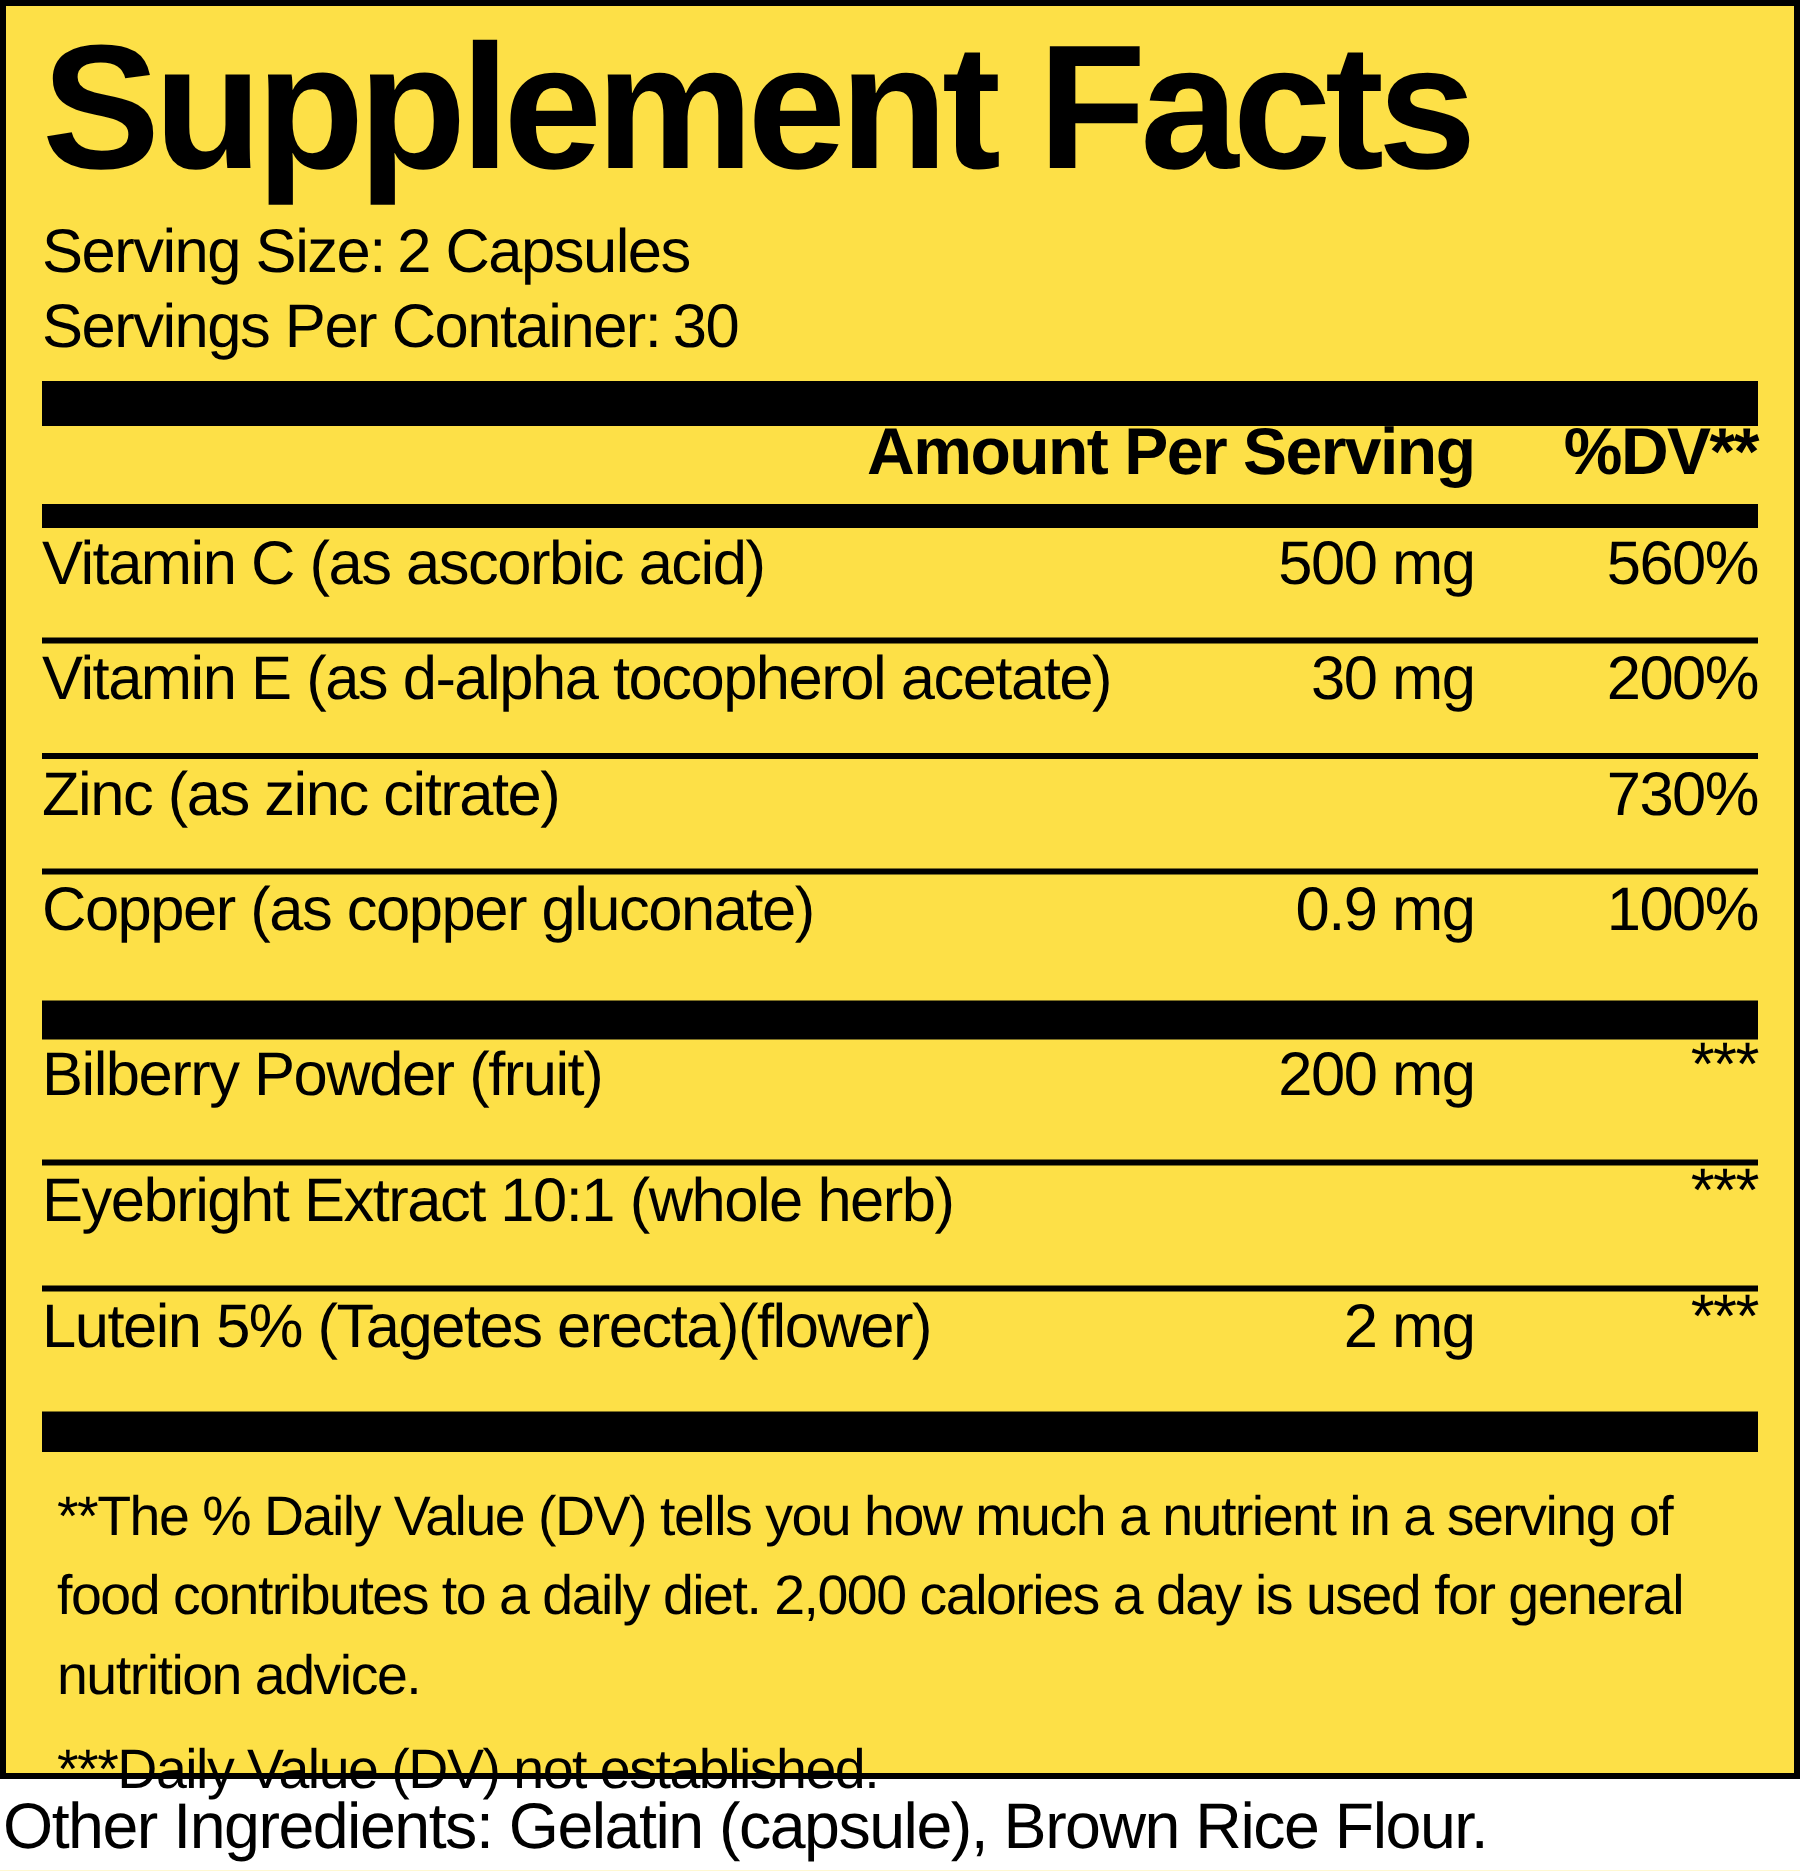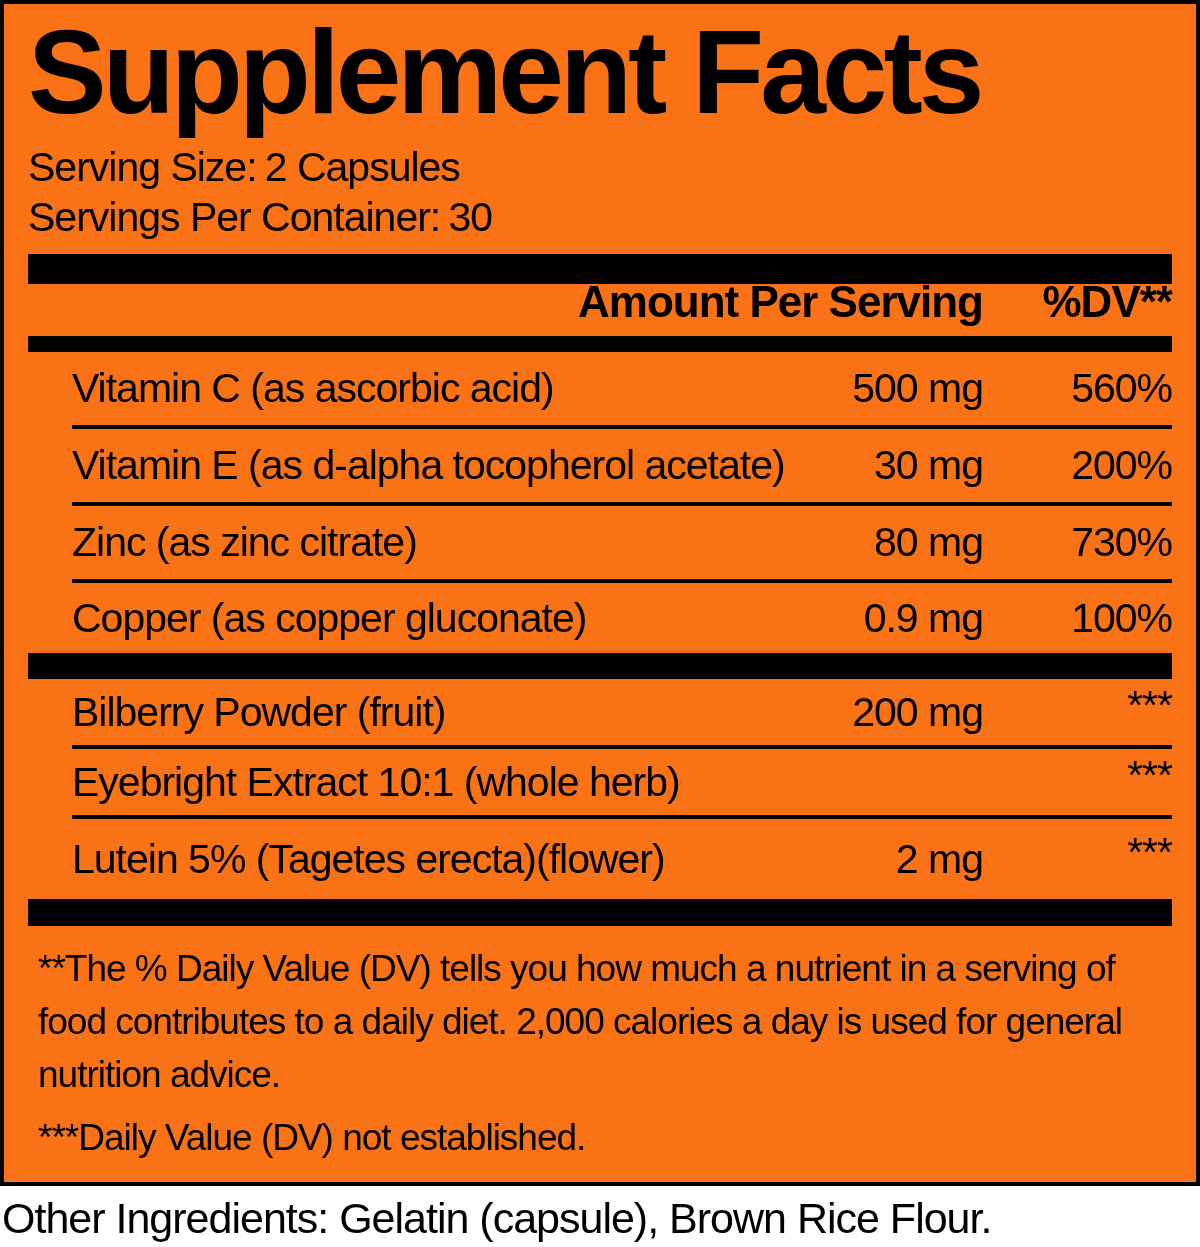--- a/index.html
+++ b/index.html
@@ -16,21 +16,21 @@
     overflow: hidden;
   }
   .label-box {
     position: absolute;
     left: 0;
     top: 0;
     width: 1200px;
     height: 1186px;
     border: 4px solid #000000;
     box-sizing: border-box;
-    background: #f97316;
+    background: #fde047;
   }
   .inner {
     padding: 0 24px;
   }
   .title {
     padding-top: 8px;
     font-size: 118px;
     line-height: 120px;
     font-weight: bold;
     letter-spacing: -4px;
@@ -70,30 +70,29 @@
   .hdr-amount {
     white-space: nowrap;
   }
   .hdr-dv {
     width: 189px;
     text-align: right;
     white-space: nowrap;
   }
   .n-row {
     display: flex;
-    align-items: center;
+    align-items: flex-start;
     height: 77px;
     box-sizing: border-box;
     border-bottom: 4px solid #000000;
     font-size: 41px;
     letter-spacing: -1px;
-    margin-left: 44px;
   }
   .n-row.no-border { border-bottom: none; }
-  .n-row.h78 { height: 70px; }
+  .n-row.h78 { height: 84px; }
   .n-row.h80 { height: 80px; }
   .col-name {
     flex: 1;
     white-space: nowrap;
   }
   .col-amount {
     width: 160px;
     text-align: right;
     white-space: nowrap;
   }
@@ -158,21 +157,20 @@
     </div>
 
     <div class="n-row">
       <div class="col-name">Vitamin E (as d-alpha tocopherol acetate)</div>
       <div class="col-amount">30 mg</div>
       <div class="col-dv">200%</div>
     </div>
 
     <div class="n-row">
       <div class="col-name">Zinc (as zinc citrate)</div>
-      <div class="col-amount">80 mg</div>
       <div class="col-dv">730%</div>
     </div>
 
     <div class="n-row no-border h78">
       <div class="col-name">Copper (as copper gluconate)</div>
       <div class="col-amount">0.9 mg</div>
       <div class="col-dv">100%</div>
     </div>
 
     <div class="bar bar-mid"></div>

